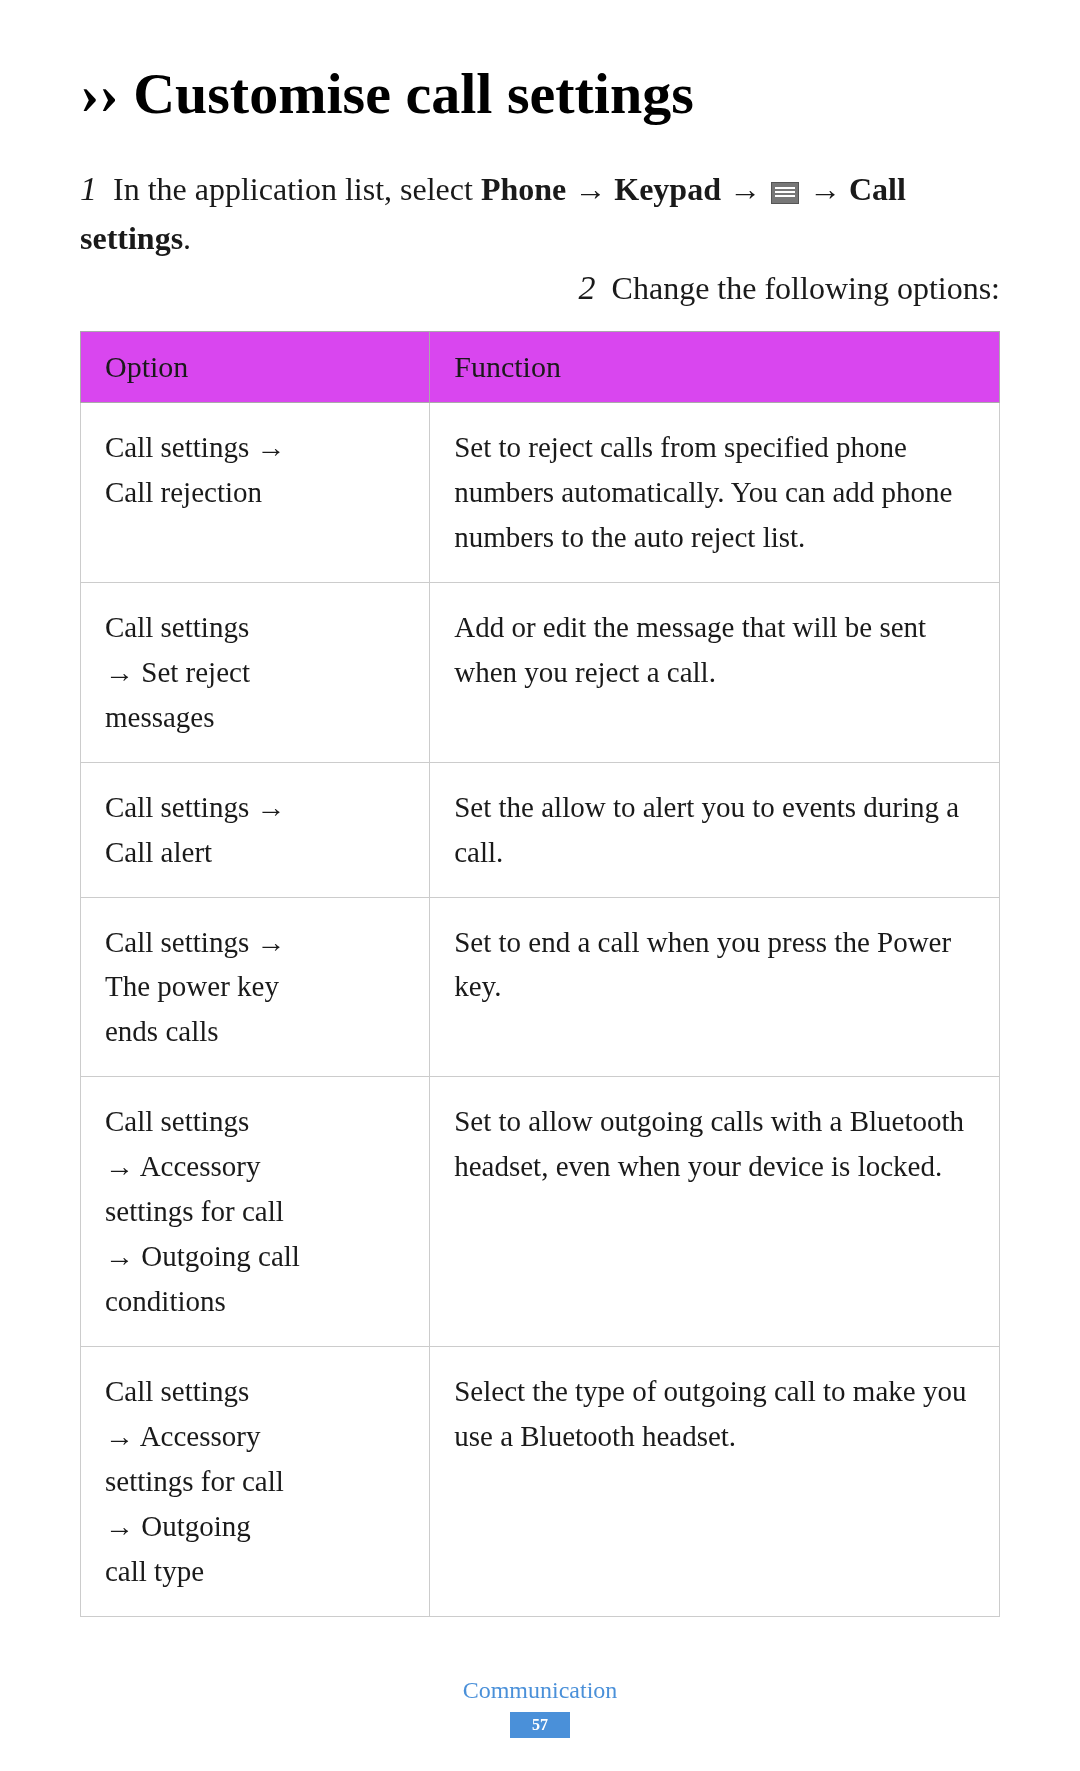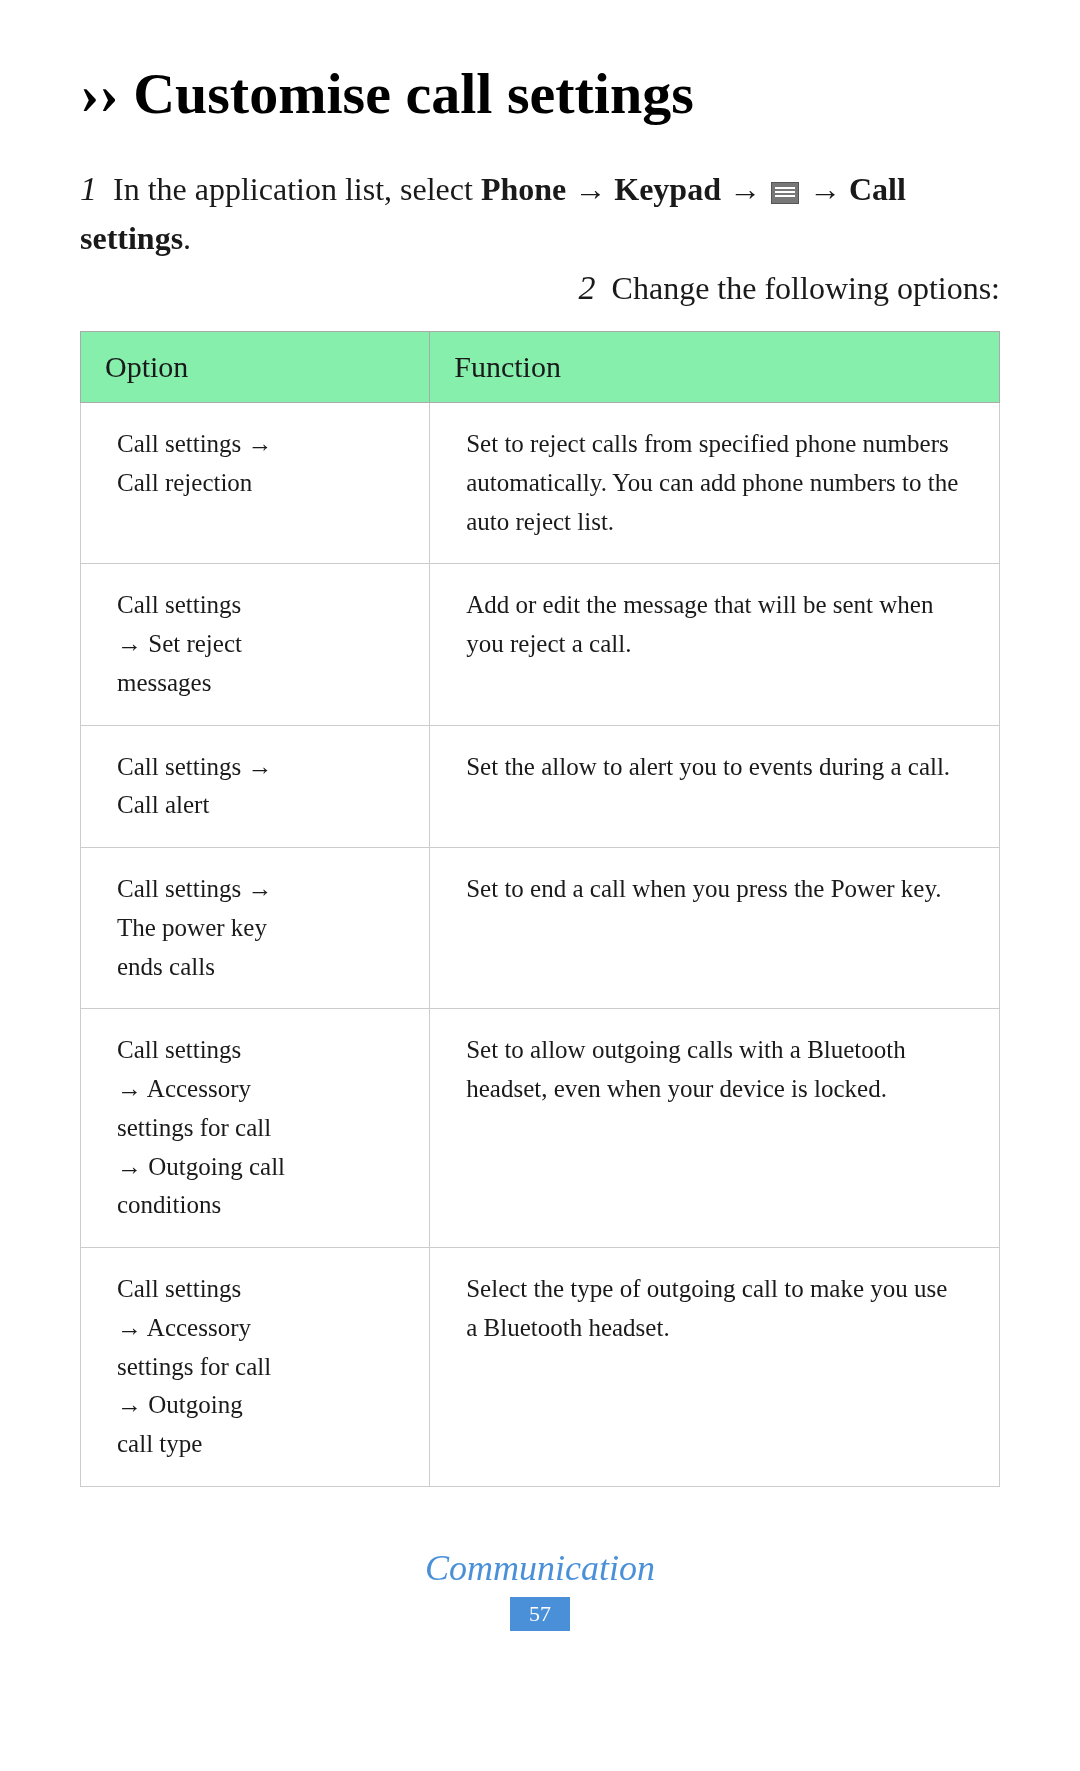--- a/index.html
+++ b/index.html
@@ -49,35 +49,35 @@
       text-align: right;
     }
 
     table {
       width: 100%;
       border-collapse: collapse;
       margin-top: 4px;
     }
 
     thead tr {
-      background-color: #86efac;
+      background-color: #d946ef;
     }
 
     thead th {
       padding: 18px 24px;
       text-align: left;
       font-size: 30px;
       font-weight: 400;
       border: 1.5px solid #aaaaaa;
       color: #1a1a1a;
     }
 
     tbody td {
-      padding: 22px 36px;
-      font-size: 25px;
+      padding: 22px 24px;
+      font-size: 29px;
       vertical-align: top;
       border: 1px solid #cccccc;
       line-height: 1.55;
       color: #1a1a1a;
     }
 
     tbody tr {
       border-bottom: 1px solid #cccccc;
     }
 
@@ -89,32 +89,31 @@
       width: 62%;
     }
 
     .footer {
       margin-top: 60px;
       text-align: center;
     }
 
     .footer-label {
       color: #4a90d9;
-      font-style: italic;
-      font-size: 36px;
+      font-size: 24px;
       display: block;
       margin-bottom: 8px;
     }
 
     .footer-page {
       display: inline-block;
       background-color: #4a90d9;
       color: #ffffff;
-      font-size: 22px;
-      font-weight: normal;
+      font-size: 16px;
+      font-weight: bold;
       padding: 4px 18px;
       min-width: 60px;
       text-align: center;
     }
 
     .icon-menu {
       display: inline-block;
       width: 28px;
       height: 22px;
       background-color: #777;

